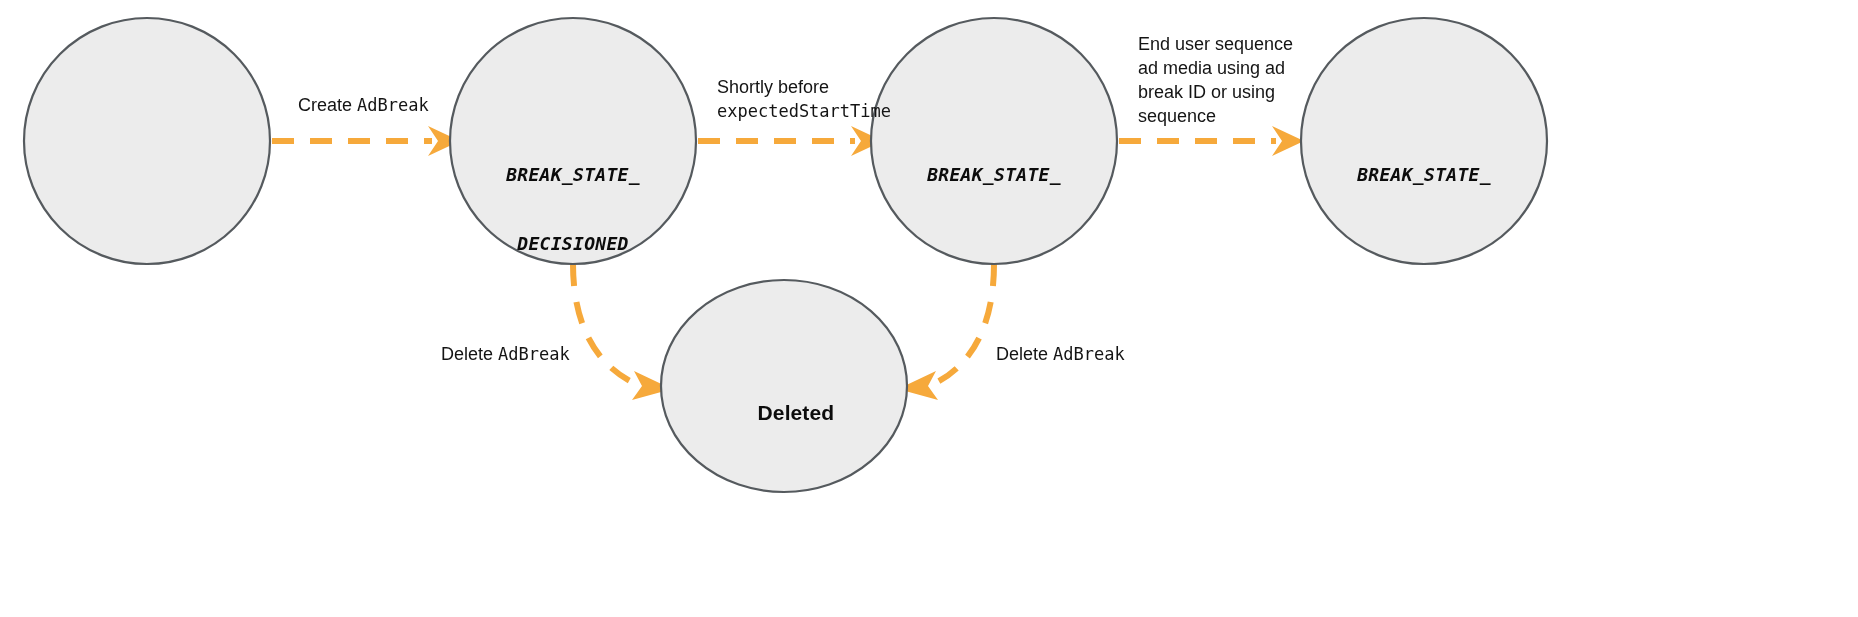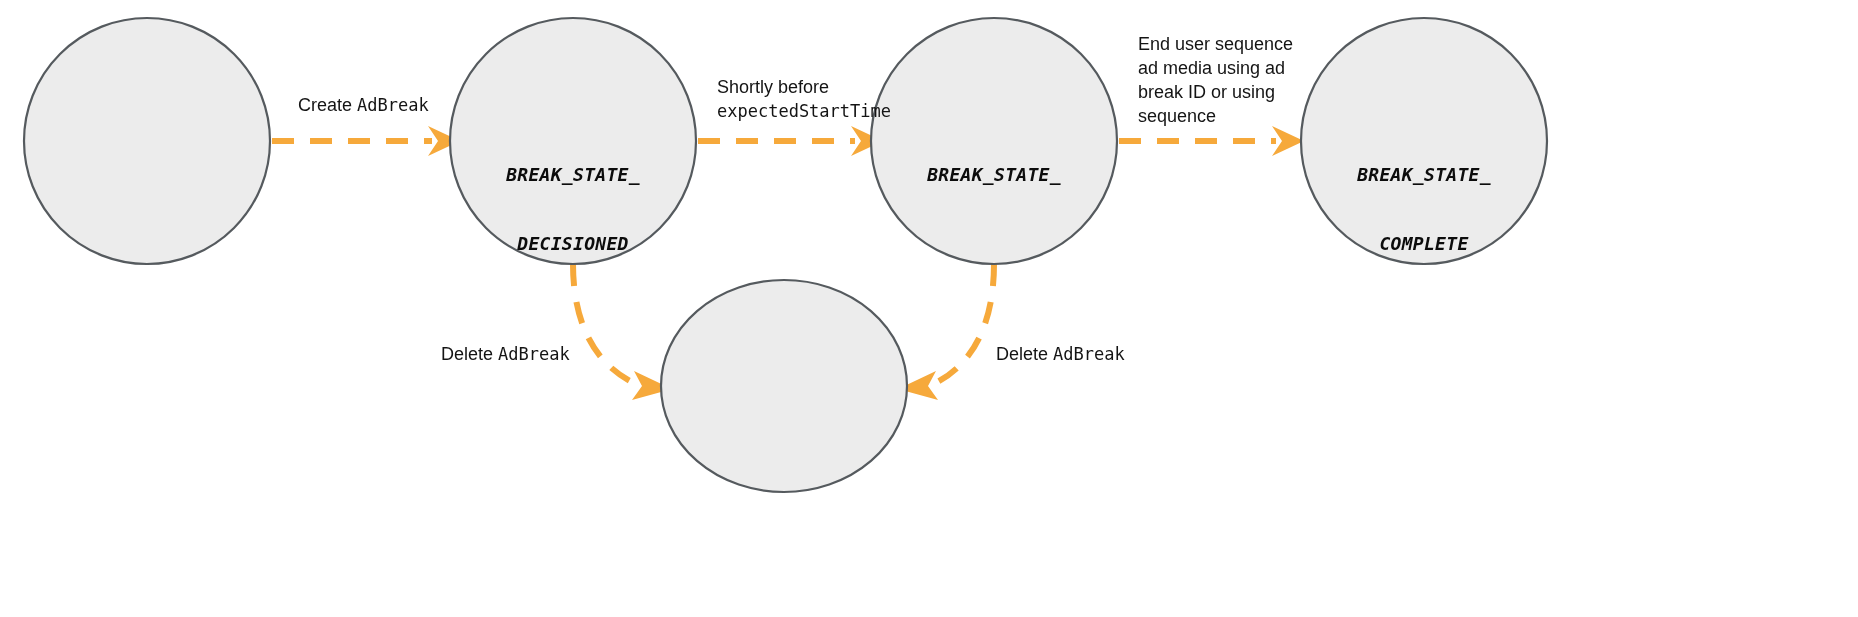--- a/index.html
+++ b/index.html
@@ -126,23 +126,25 @@
     <span class="line" style="display:block;">BREAK_STATE_</span>
     <span class="line" style="display:block;">DECISIONED</span>
   </div>
 
   <div class="node-label mono" style="left:884px; top:117px; width:220px;">
     <span class="line" style="display:block;">BREAK_STATE_</span>
   </div>
 
   <div class="node-label mono" style="left:1314px; top:117px; width:220px;">
     <span class="line" style="display:block;">BREAK_STATE_</span>
-    <span class="line" style="display:block;">COMPLETE</span>
   </div>
 
+  <div class="node-label sans" style="left:684px; top:373px; width:200px;">
+    <span>Deleted</span>
+  </div>
 
   <div class="edge-label" style="left:298px; top:94px;">
     <span class="line"><span class="seg-sans">Create </span><span class="seg-mono">AdBreak</span></span>
   </div>
 
   <div class="edge-label" style="left:717px; top:76px;">
     <span class="line seg-sans">Shortly before</span>
     <span class="line seg-mono">expectedStartTime</span>
   </div>
 

